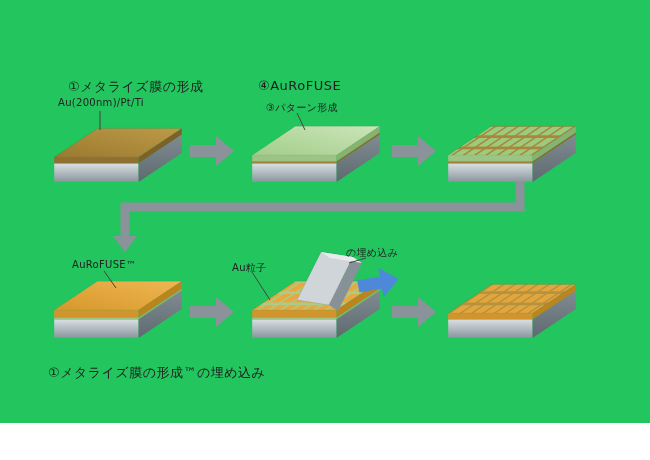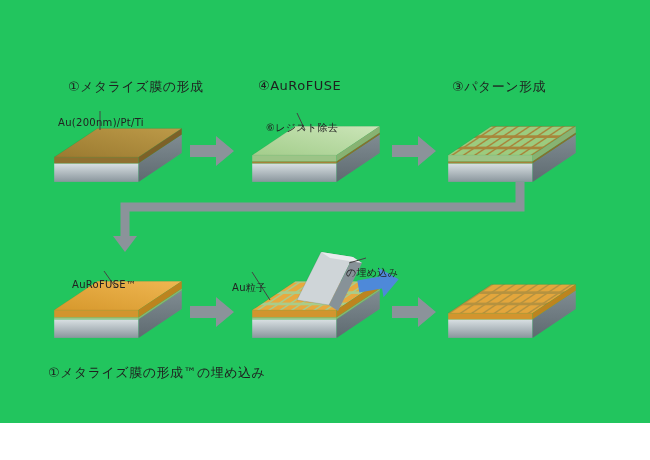--- a/index.html
+++ b/index.html
@@ -4,21 +4,21 @@
 <style>
   html,body{margin:0;padding:0;background:#ffffff;}
   .canvas{
     position:relative;width:650px;height:423px;background:#22c55e;overflow:hidden;
     font-family:"DejaVu Sans","Liberation Sans",sans-serif;
   }
   .step-title{
     position:absolute;font-size:13px;color:#1f1f1f;letter-spacing:.5px;white-space:nowrap;
   }
   .annotation{
-    position:absolute;font-size:10px;color:#222;letter-spacing:.3px;white-space:nowrap;margin-top:20px;
+    position:absolute;font-size:10px;color:#222;letter-spacing:.3px;white-space:nowrap;
   }
   .block{position:absolute;width:134px;height:72px;}
   svg{display:block;}
   .overlay{position:absolute;left:0;top:0;pointer-events:none;}
 </style>
 </head>
 <body>
 
 <div class="canvas">
 
@@ -194,22 +194,21 @@
       <line x1="100" y1="111" x2="100" y2="130"></line>
       <line x1="297" y1="113" x2="305" y2="130"></line>
       <line x1="104" y1="271" x2="116" y2="288"></line>
       <line x1="252" y1="272" x2="270" y2="300"></line>
       <line x1="366" y1="258" x2="349" y2="263"></line>
     </g>
   </svg>
 
   <div class="step-title" style="left:68px;top:78px">①メタライズ膜の形成</div>
   <div class="step-title" style="left:258px;top:78px">④AuRoFUSE</div>
-  <div class="step-title" style="left:452px;top:78px">③パターン形成</div>
   <div class="step-title" style="left:48px;top:364px">①メタライズ膜の形成™の埋め込み</div>
 
   <div class="annotation" style="left:58px;top:97px">Au(200nm)/Pt/Ti</div>
-  <div class="annotation" style="left:266px;top:101px">⑥レジスト除去</div>
+  <div class="annotation" style="left:266px;top:101px">③パターン形成</div>
   <div class="annotation" style="left:72px;top:259px">AuRoFUSE™</div>
   <div class="annotation" style="left:232px;top:261px">Au粒子</div>
   <div class="annotation" style="left:346px;top:246px">の埋め込み</div>
 
 </div>
 
 </body></html>

